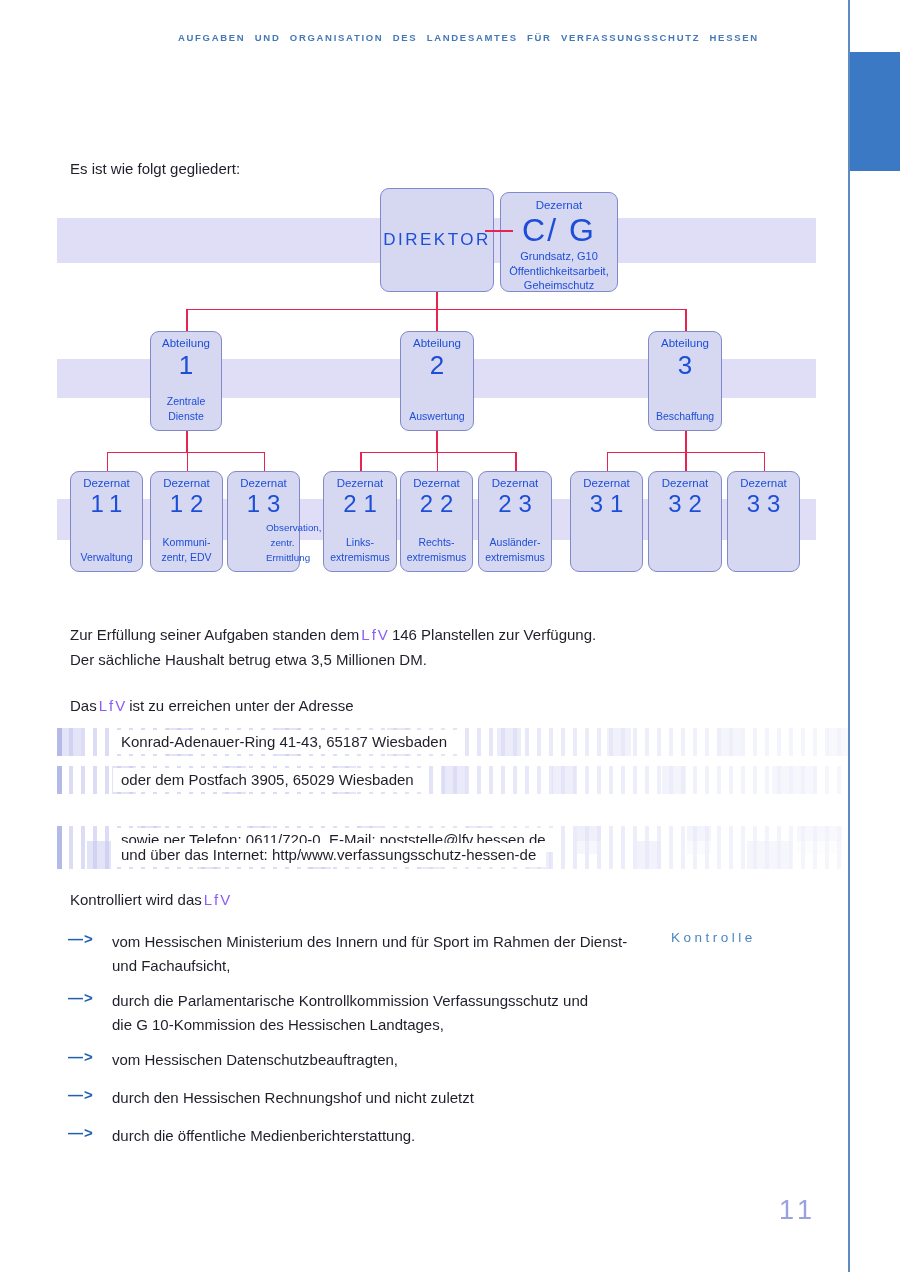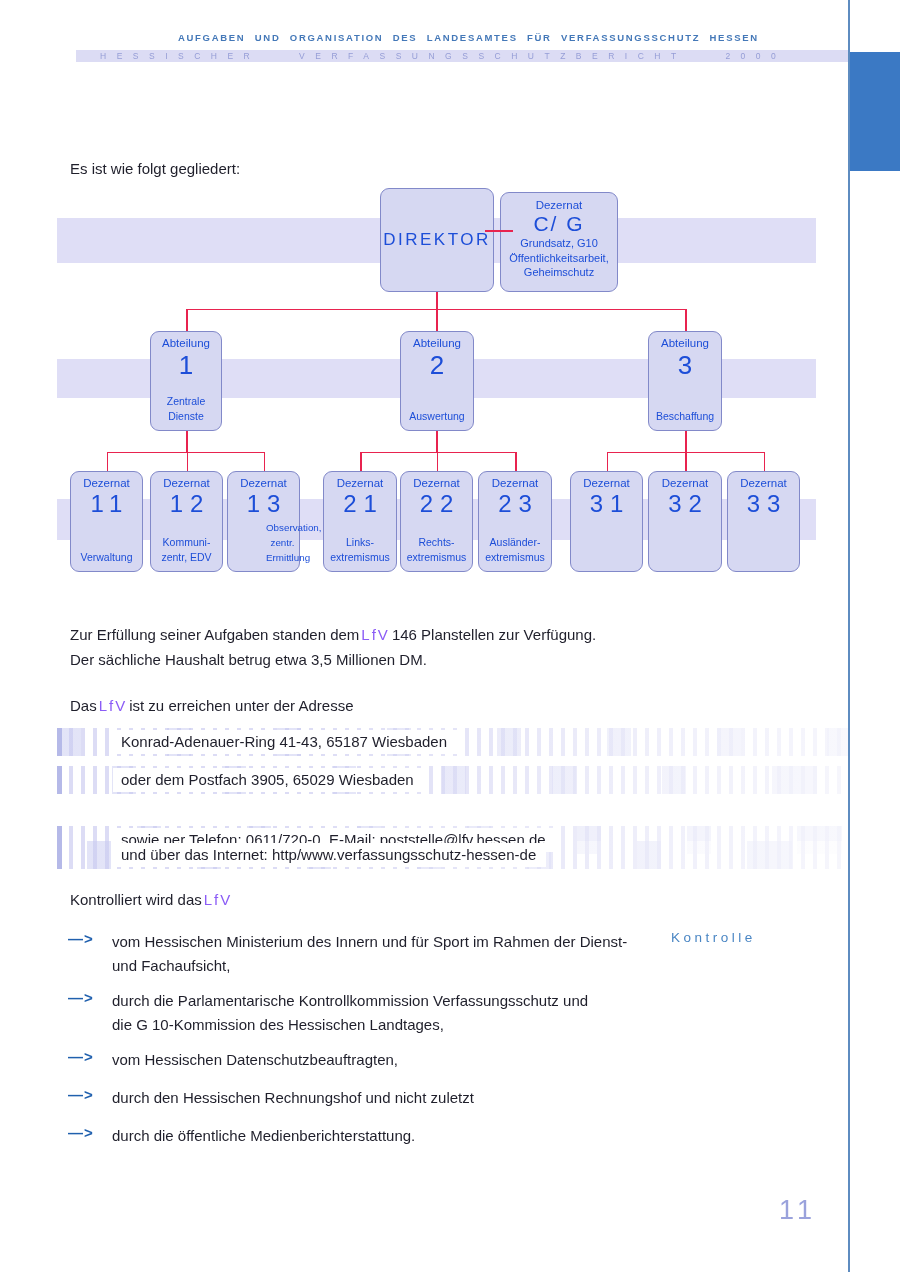--- a/index.html
+++ b/index.html
@@ -19,21 +19,21 @@
   .lfv{color:#8b5cf6;letter-spacing:2px;margin:0 2px;}
 
   
   .band{background:#dfdef6;}
   .obox{position:absolute;background:#d6d8f2;border:1.5px solid #8289c9;border-radius:9px;
         box-sizing:border-box;text-align:center;color:#1d4ed8;z-index:2;}
   .obox .otype{font-size:11.5px;margin-top:5px;}
   .obox .onum{font-size:24px;letter-spacing:7px;padding-left:7px;margin-top:1px;}
   .obox .oname{position:absolute;bottom:6px;left:0;right:0;font-size:10.5px;line-height:15px;}
   .dirbox{display:flex;align-items:center;justify-content:center;font-size:17px;letter-spacing:2.5px;}
-  .cg-code{font-size:21px;letter-spacing:2px;margin-top:1px;}
+  .cg-code{font-size:32px;letter-spacing:2px;margin-top:1px;}
   .cg-line{font-size:11px;line-height:14.5px;}
   .rline{position:absolute;background:#e8234f;z-index:1;}
   .rline.over{z-index:3;}
 
   
   .addr-row{position:absolute;left:57px;width:791px;height:28px;
     background-image:
       repeating-linear-gradient(90deg, rgba(199,201,240,0.5) 0 24px, rgba(255,255,255,0) 24px 110px),
       repeating-linear-gradient(90deg, #dcdcf5 0 4px, rgba(255,255,255,0) 4px 12px);}
   .addr-row::before{content:"";position:absolute;left:0;top:0;bottom:0;width:5px;background:#b5b9e8;}
@@ -52,23 +52,20 @@
   .margin-note{left:671px;top:930px;font-size:13.5px;letter-spacing:3.5px;color:#4a86c4;white-space:nowrap;}
 
   .pagenum{left:779px;top:1195px;font-size:27px;letter-spacing:5px;color:#9aa2dc;}
 </style>
 </head>
 <body>
 
 <div class="page">
 
   <div class="abs hdr1">AUFGABEN UND ORGANISATION DES LANDESAMTES FÜR VERFASSUNGSSCHUTZ HESSEN</div>
-  <div class="abs hdr-band">
-    <span>HESSISCHER VERFASSUNGSSCHUTZBERICHT 2000</span>
-  </div>
   <div class="abs accent-rect"></div>
   <div class="abs vrule"></div>
 
   <div class="abs txt" style="left:70px;top:160px;">Es ist wie folgt gegliedert:</div>
 
   <div>
     <div class="abs band" style="left:57px;top:218px;width:759px;height:45px;"></div>
     <div class="abs band" style="left:57px;top:359px;width:759px;height:39px;"></div>
     <div class="abs band" style="left:57px;top:499px;width:759px;height:41px;"></div>
 

